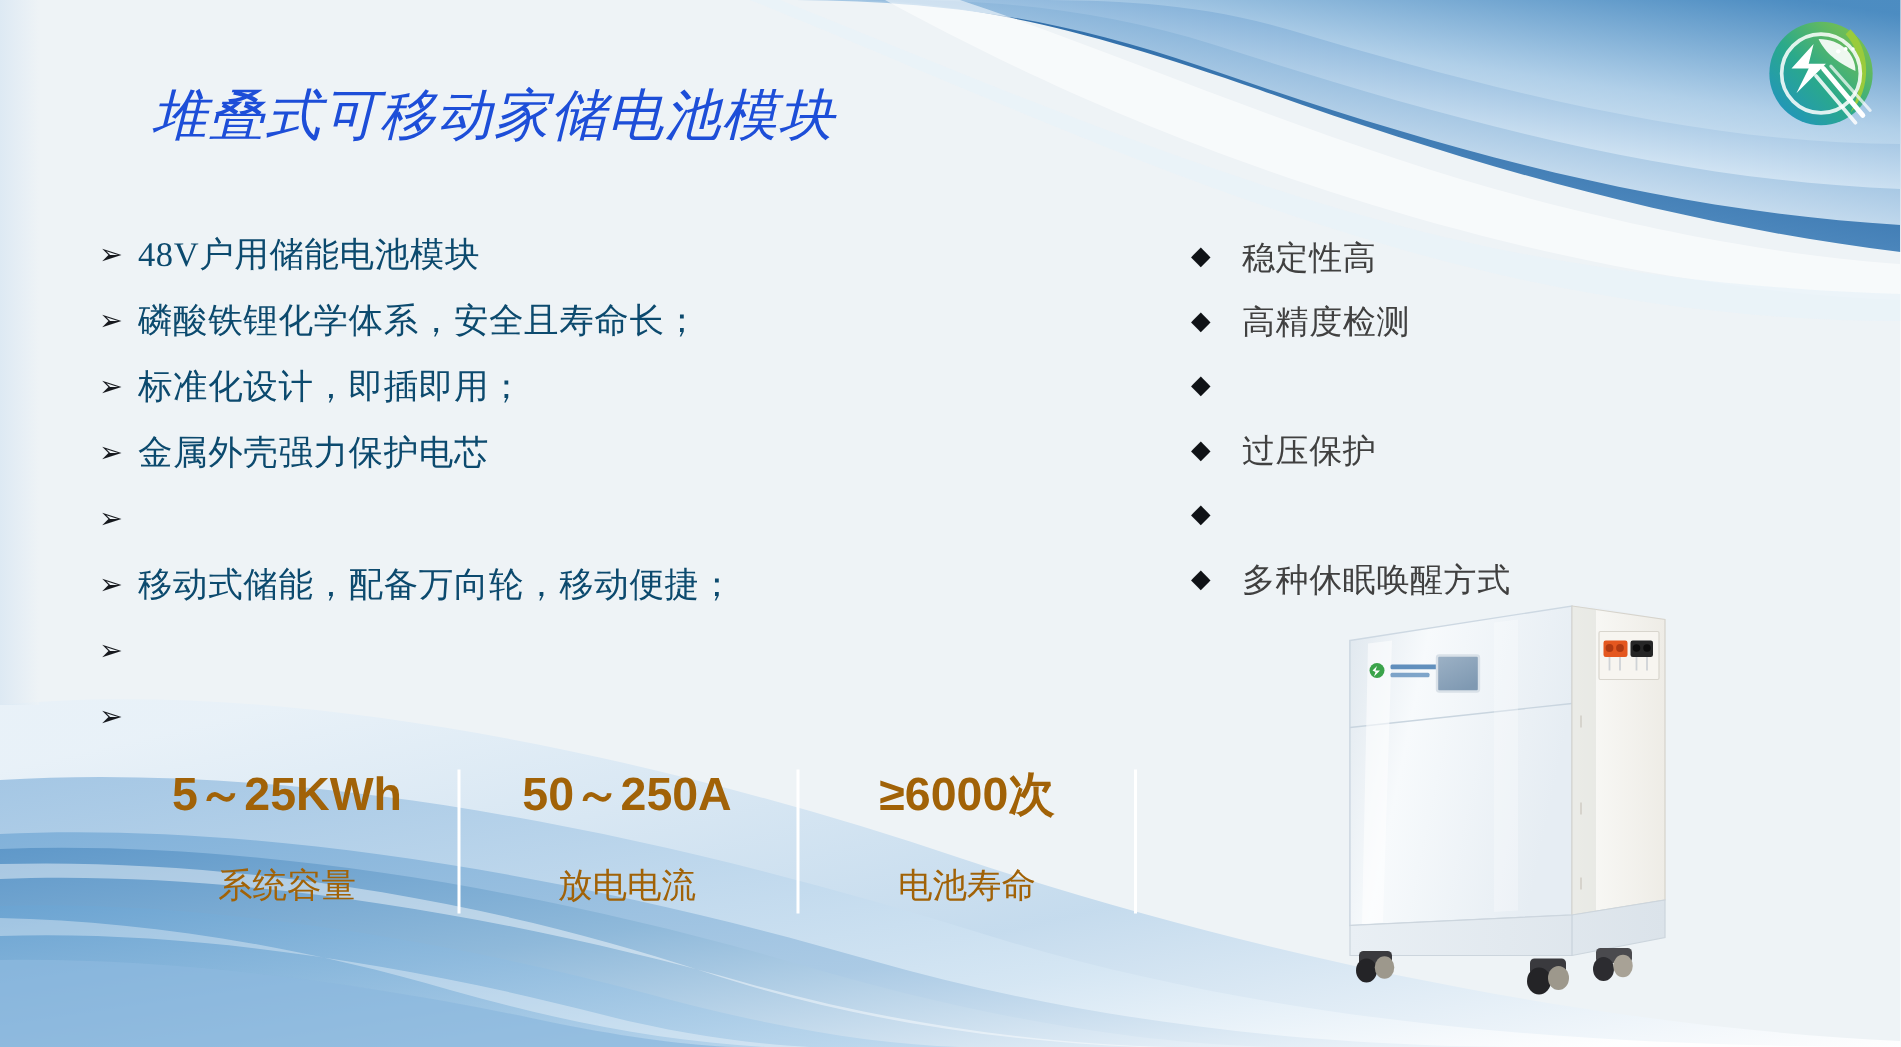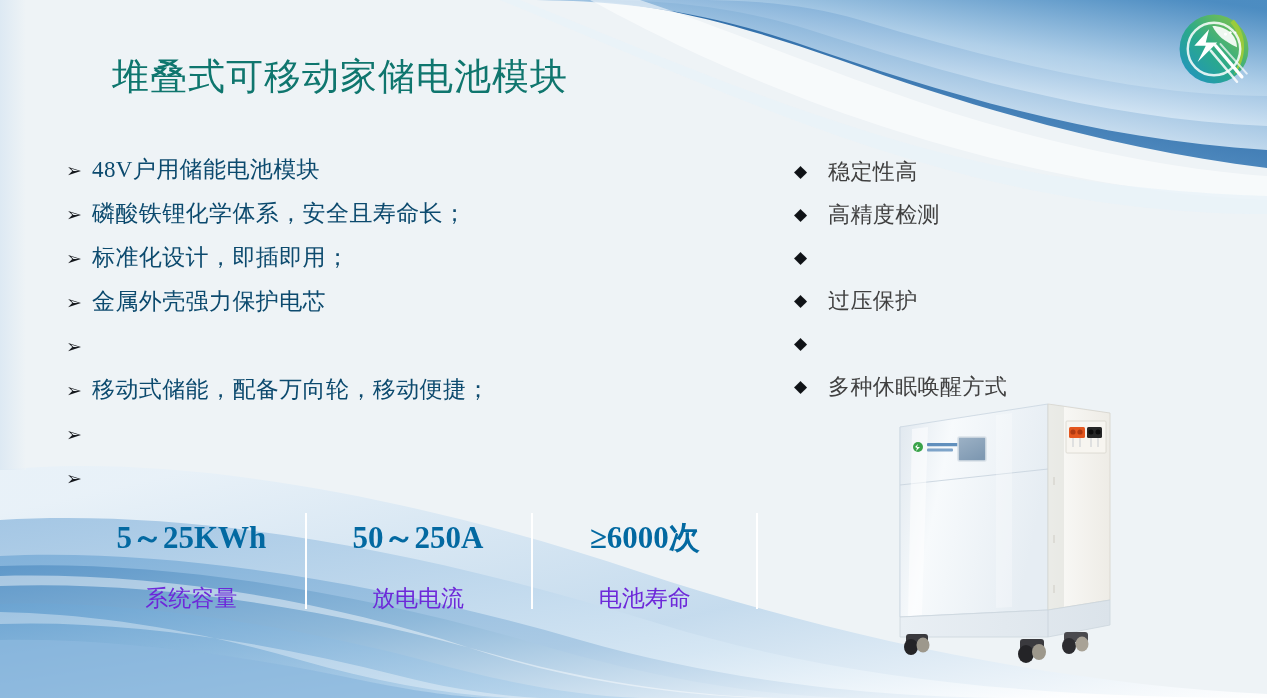--- a/index.html
+++ b/index.html
@@ -13,27 +13,28 @@
     width: 1267px; height: 698px;
     background: #eef3f6;
     font-family: "Liberation Sans", "DejaVu Sans", sans-serif;
     overflow: hidden;
   }
   .bg-layer { position: absolute; inset: 0; pointer-events: none; }
 
   
   #title {
     position: absolute;
-    left: 112px; top: 52px;
+    left: 101px; top: 52px;
     font-family: "Liberation Serif", "DejaVu Serif", serif;
     font-size: 37px;
     letter-spacing: 1px;
-    color: #0f766e;
+    color: #1d4ed8;
     white-space: nowrap;
     font-weight: 400;
+    font-style: italic;
   }
 
   
   #left-list {
     position: absolute;
     left: 66px; top: 148px;
     width: 660px;
   }
   .lrow {
     display: flex;
@@ -106,32 +107,32 @@
     background: #ffffff;
   }
   #stats::after {
     content: "";
     position: absolute;
     right: 0px; top: 8px;
     width: 2px; height: 96px;
     background: #ffffff;
   }
   .stat-value {
-    font-family: Liberation Serif, serif;
+    font-family: Liberation Sans, sans-serif;
     font-size: 31px;
     font-weight: bold;
-    color: #0369a1;
+    color: #a16207;
     letter-spacing: 0px;
-    margin-top: 12px;
+    margin-top: 4px;
     white-space: nowrap;
   }
   .stat-label {
     font-family: "Liberation Serif", "DejaVu Serif", serif;
     font-size: 23px;
-    color: #6d28d9;
+    color: #a16207;
     margin-top: 24px;
     white-space: nowrap;
   }
 
   
   #corner-logo {
     position: absolute;
     right: 12px; top: 8px;
     width: 82px; height: 82px;
   }

